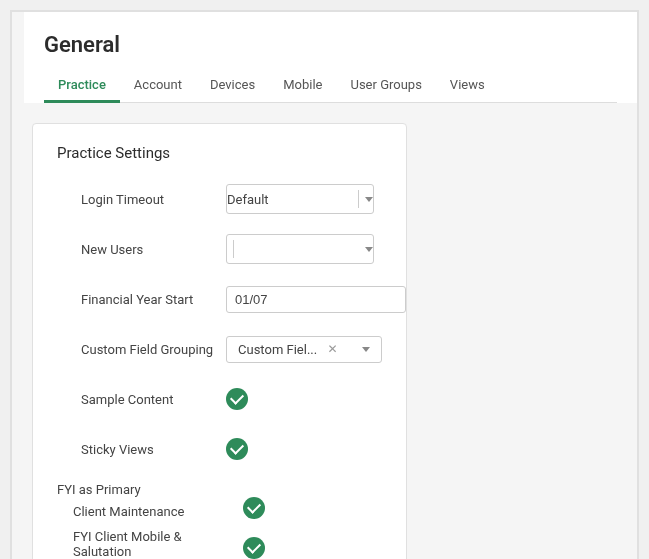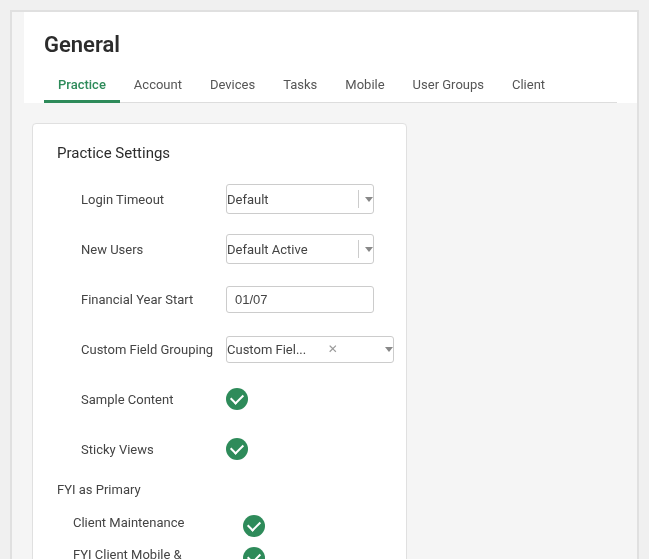--- a/index.html
+++ b/index.html
@@ -112,34 +112,34 @@
       border-left: 4px solid transparent;
       border-right: 4px solid transparent;
       border-top: 5px solid #888;
     }
     .text-input {
       border: 1px solid #ccc;
       border-radius: 3px;
       padding: 5px 8px;
       font-size: 13px;
       color: #444;
-      width: 148px;
+      width: 180px;
       outline: none;
     }
     .select-box-clearable {
       display: flex;
       align-items: center;
       border: 1px solid #ccc;
       border-radius: 3px;
       background: #fff;
-      padding: 5px 0;
-      font-size: 13px;
-      color: #444;
-      cursor: pointer;
-      width: 168px;
+      padding: 5px 11px;
+      font-size: 13px;
+      color: #444;
+      cursor: pointer;
+      width: 156px;
       justify-content: space-between;
     }
     .clear-btn {
       font-size: 12px;
       color: #999;
       cursor: pointer;
       margin-right: 4px;
     }
     .check-icon {
       width: 22px;
@@ -155,25 +155,25 @@
       display: block;
       width: 6px;
       height: 10px;
       border-right: 2px solid #fff;
       border-bottom: 2px solid #fff;
       transform: rotate(45deg) translate(-1px, -1px);
     }
     .fyi-section .fyi-header {
       font-size: 13px;
       color: #444;
-      margin-bottom: 18px;
+      margin-bottom: 0;
     }
     .fyi-sub-row {
       display: flex;
-      align-items: flex-start;
+      align-items: flex-end;
       margin-bottom: 10px;
       padding-left: 16px;
       gap: 40px;
     }
     .fyi-sub-label {
       font-size: 13px;
       color: #444;
       width: 130px;
       flex-shrink: 0;
     }
@@ -181,24 +181,23 @@
 </head>
 <body>
 
 <div class="window">
   <div class="page-header">
     <h1 class="page-title">General</h1>
     <nav class="tabs-bar">
       <div class="tab-item active">Practice</div>
       <div class="tab-item">Account</div>
       <div class="tab-item">Devices</div>
-      <div class="tab-item">Tasks</div>
       <div class="tab-item">Mobile</div>
       <div class="tab-item">User Groups</div>
-      <div class="tab-item">Client</div>
+      <div class="tab-item">Views</div>
     </nav>
   </div>
 
   <div class="content-area">
     <div class="settings-card">
       <div class="card-title">Practice Settings</div>
 
       <div class="field-row">
         <span class="field-label">Login Timeout</span>
         <div class="field-control">
@@ -207,21 +206,20 @@
             <div class="divider-line"></div>
             <span class="chevron-down"></span>
           </div>
         </div>
       </div>
 
       <div class="field-row">
         <span class="field-label">New Users</span>
         <div class="field-control">
           <div class="select-box">
-            <span class="select-text">Default Active</span>
             <div class="divider-line"></div>
             <span class="chevron-down"></span>
           </div>
         </div>
       </div>
 
       <div class="field-row">
         <span class="field-label">Financial Year Start</span>
         <div class="field-control">
           <input class="text-input" type="text" value="01/07" style="">

